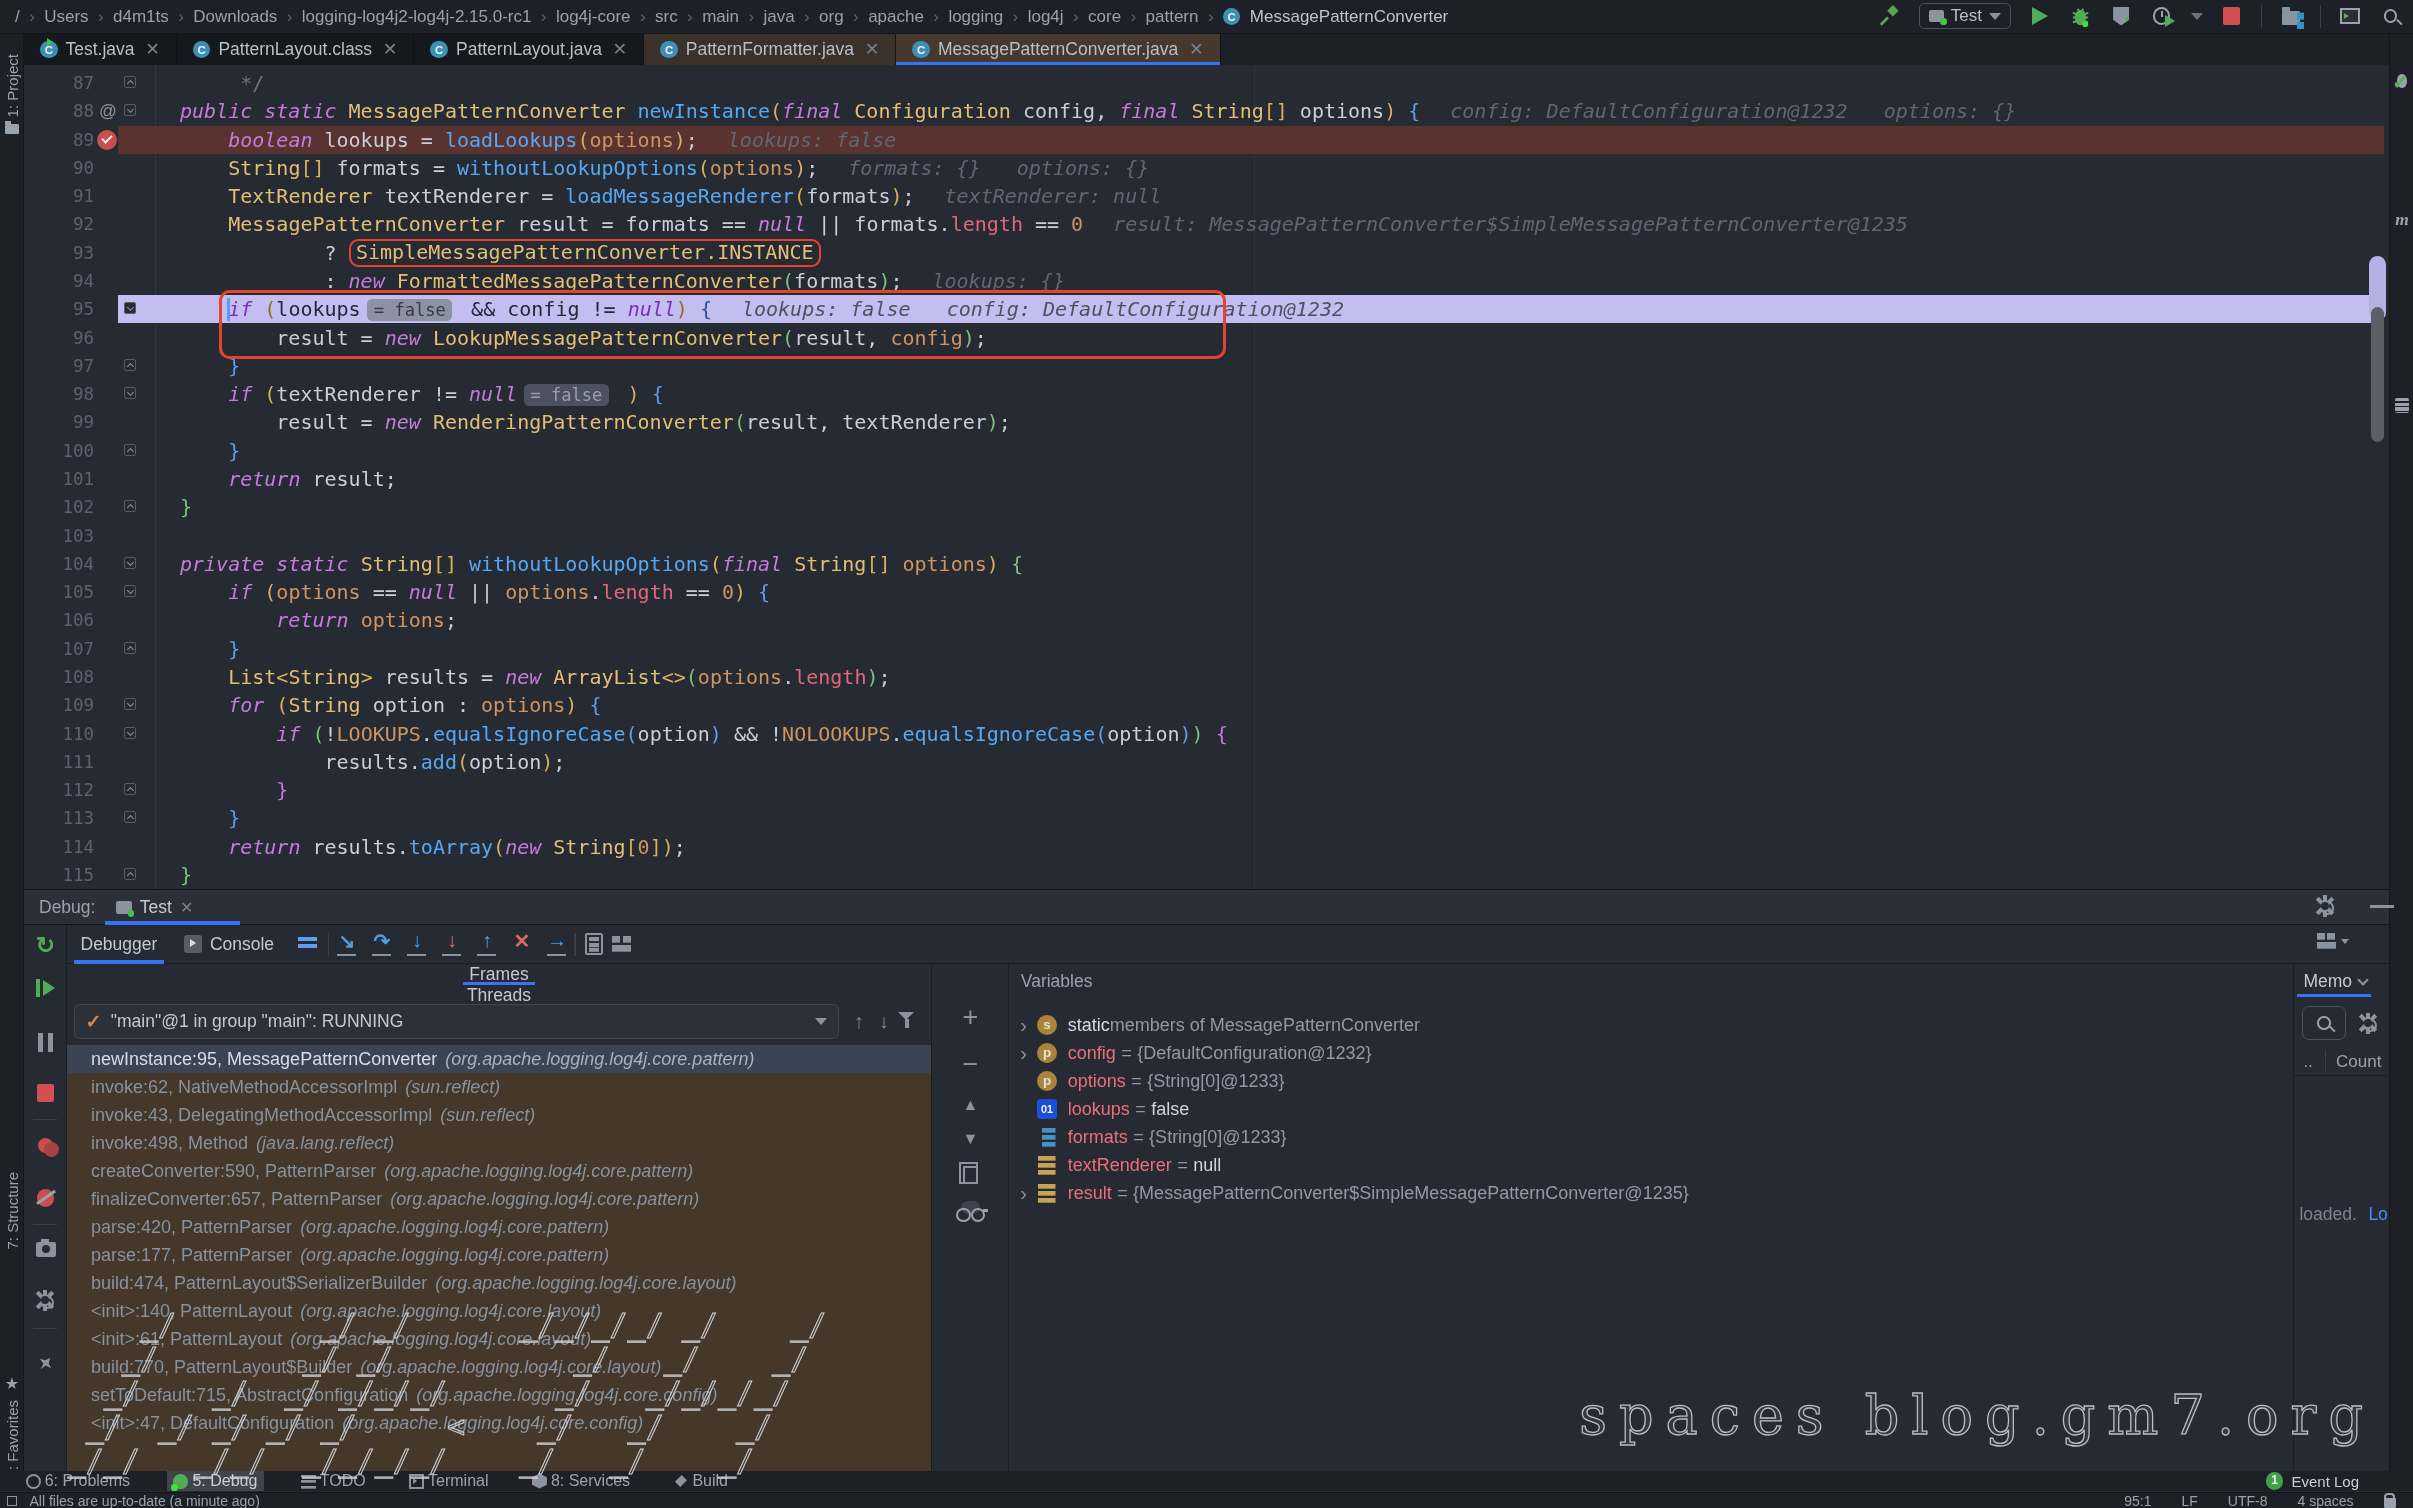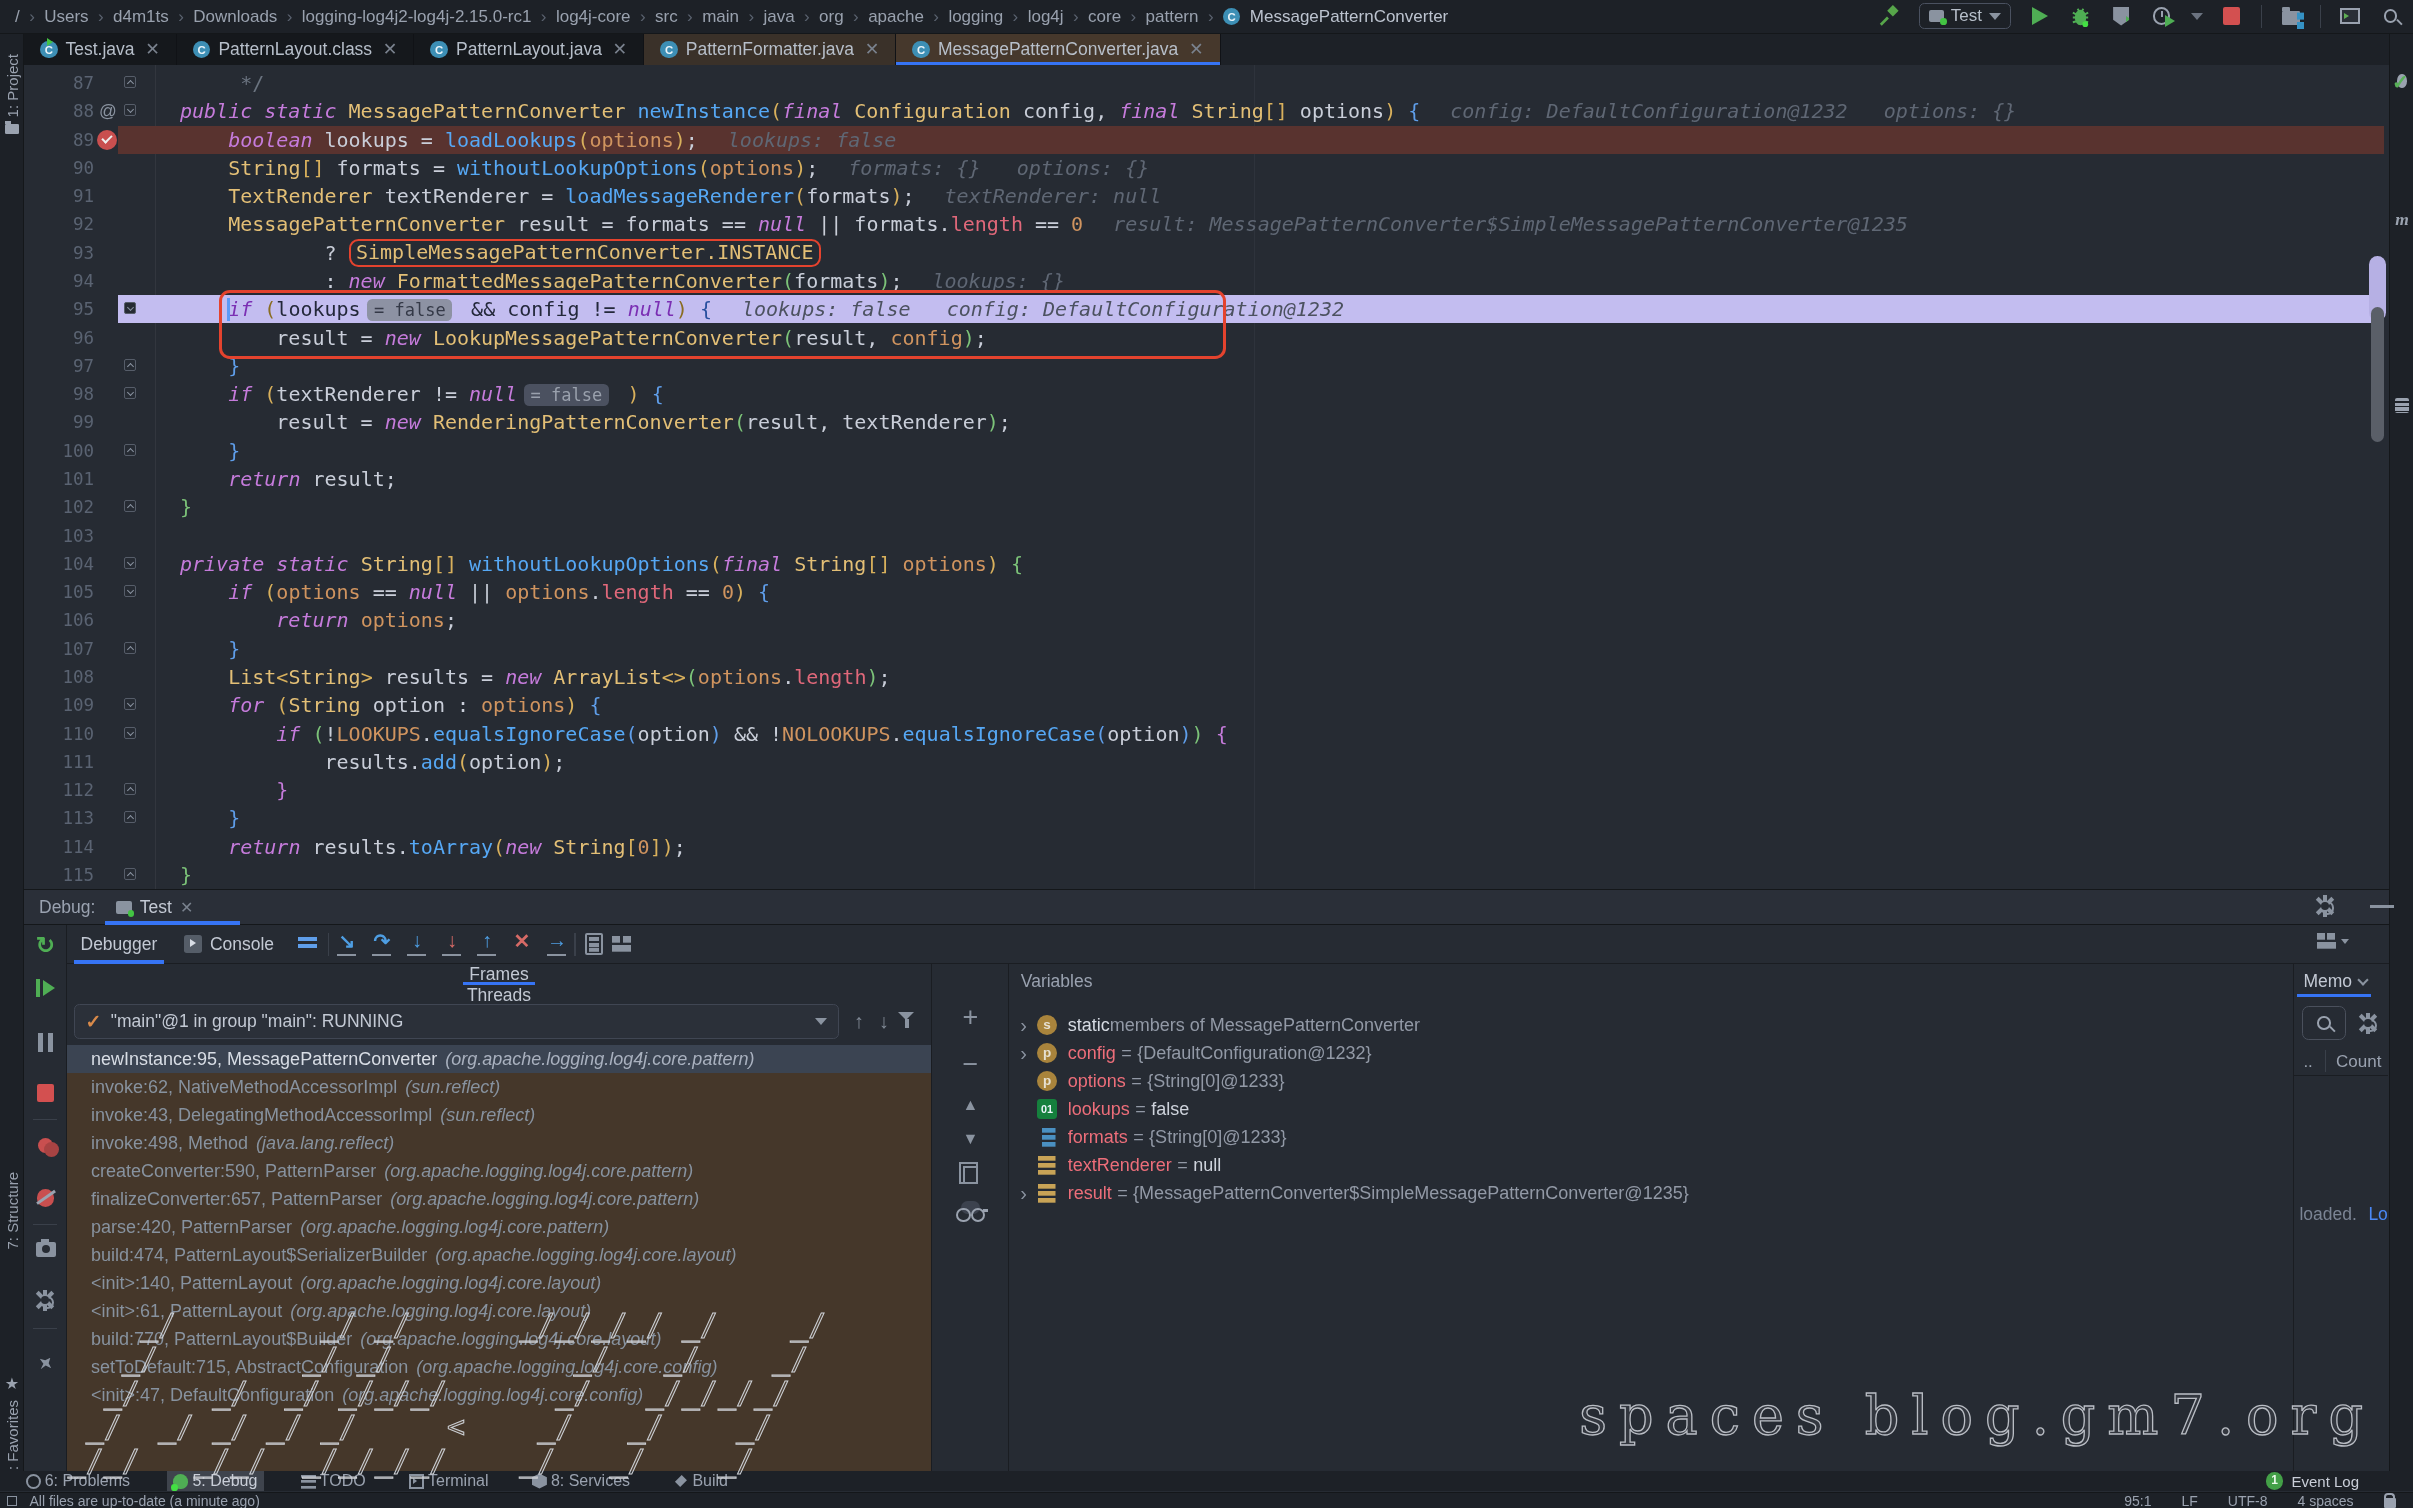--- a/index.html
+++ b/index.html
@@ -188,21 +188,21 @@
   .glasses-ico i { position:absolute; left:12px; top:1.3px; width:5.4px; height:2.7px; background:#9aa2af; }
 
   
   #vars-panel { position:absolute; left:986px; top:74px; width:1283px; height:508px; }
   #vars-title { position:absolute; left:10.8px; top:6.7px; color:#9aa2b0; font-size:17.5px; }
   #vars-list { position:absolute; left:0; top:47px; width:100%; }
   .vr { height:28px; display:flex; align-items:center; font-size:18px; }
   .vr .exp { width:27px; text-align:center; color:#8a93a0; font-size:20px; }
   .vi { width:20px; height:20px; margin-right:10.8px; position:relative; flex:none; }
   .vi.s, .vi.p { border-radius:50%; background:#a9843c; color:#e6e0d2; text-align:center; font:bold 13.5px/20px "Liberation Sans", sans-serif; }
-  .vi.b01 { background:#15803d; border-radius:3.4px; color:#eaf4fa; text-align:center; font:bold 10.8px/20px "Liberation Sans", sans-serif; }
+  .vi.b01 { background:#1d4ed8; border-radius:3.4px; color:#eaf4fa; text-align:center; font:bold 10.8px/20px "Liberation Sans", sans-serif; }
   .vi.arr { background:linear-gradient(#4a90c2 0 0) 5.4px 1.3px/13.5px 4.7px no-repeat, linear-gradient(#4a90c2 0 0) 5.4px 8px/13.5px 4.7px no-repeat, linear-gradient(#4a90c2 0 0) 5.4px 15px/13.5px 4.7px no-repeat; }
   .vi.bars { background:linear-gradient(#c8a356 0 0) 1.3px 1.3px/17.5px 4.7px no-repeat, linear-gradient(#c8a356 0 0) 1.3px 8px/17.5px 4.7px no-repeat, linear-gradient(#c8a356 0 0) 1.3px 15px/17.5px 4.7px no-repeat; }
   .vn { color:#ed6e7a; }
   .vstatic { color:#d6dbe3; }
   .vrest, .vv { color:#9299a6; }
   .vsep2 { color:#9299a6; margin:0 5.4px; }
   .vvb { color:#ced3dc; }
 
   
   #mem-panel { position:absolute; left:2269px; top:74px; width:95px; height:508px; border-left:1.3px solid #1a1d22; }
@@ -600,20 +600,21 @@
         <span class="funnel"></span>
       </div>
       <div id="frames-list">
           <div class="fr sel"><span class="fl">newInstance:95, MessagePatternConverter</span><span class="pkg">(org.apache.logging.log4j.core.pattern)</span></div>
           <div class="fr"><span class="fl">invoke:62, NativeMethodAccessorImpl</span><span class="pkg">(sun.reflect)</span></div>
           <div class="fr"><span class="fl">invoke:43, DelegatingMethodAccessorImpl</span><span class="pkg">(sun.reflect)</span></div>
           <div class="fr"><span class="fl">invoke:498, Method</span><span class="pkg">(java.lang.reflect)</span></div>
           <div class="fr"><span class="fl">createConverter:590, PatternParser</span><span class="pkg">(org.apache.logging.log4j.core.pattern)</span></div>
           <div class="fr"><span class="fl">finalizeConverter:657, PatternParser</span><span class="pkg">(org.apache.logging.log4j.core.pattern)</span></div>
           <div class="fr"><span class="fl">parse:420, PatternParser</span><span class="pkg">(org.apache.logging.log4j.core.pattern)</span></div>
+          <div class="fr"><span class="fl">parse:177, PatternParser</span><span class="pkg">(org.apache.logging.log4j.core.pattern)</span></div>
           <div class="fr"><span class="fl">build:474, PatternLayout$SerializerBuilder</span><span class="pkg">(org.apache.logging.log4j.core.layout)</span></div>
           <div class="fr"><span class="fl">&lt;init&gt;:140, PatternLayout</span><span class="pkg">(org.apache.logging.log4j.core.layout)</span></div>
           <div class="fr"><span class="fl">&lt;init&gt;:61, PatternLayout</span><span class="pkg">(org.apache.logging.log4j.core.layout)</span></div>
           <div class="fr"><span class="fl">build:770, PatternLayout$Builder</span><span class="pkg">(org.apache.logging.log4j.core.layout)</span></div>
           <div class="fr"><span class="fl">setToDefault:715, AbstractConfiguration</span><span class="pkg">(org.apache.logging.log4j.core.config)</span></div>
           <div class="fr"><span class="fl">&lt;init&gt;:47, DefaultConfiguration</span><span class="pkg">(org.apache.logging.log4j.core.config)</span></div>
         </div>
     </div>
 
     <div id="mid-rail">

